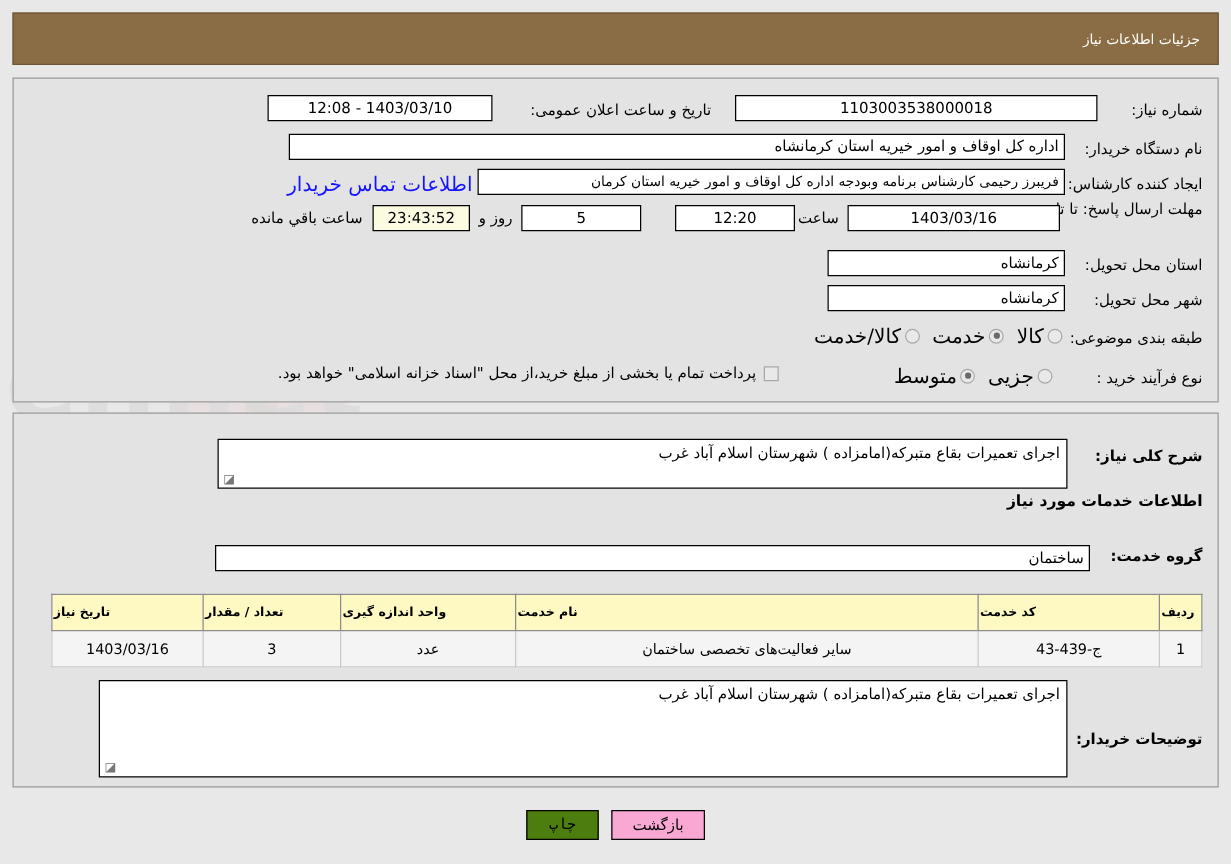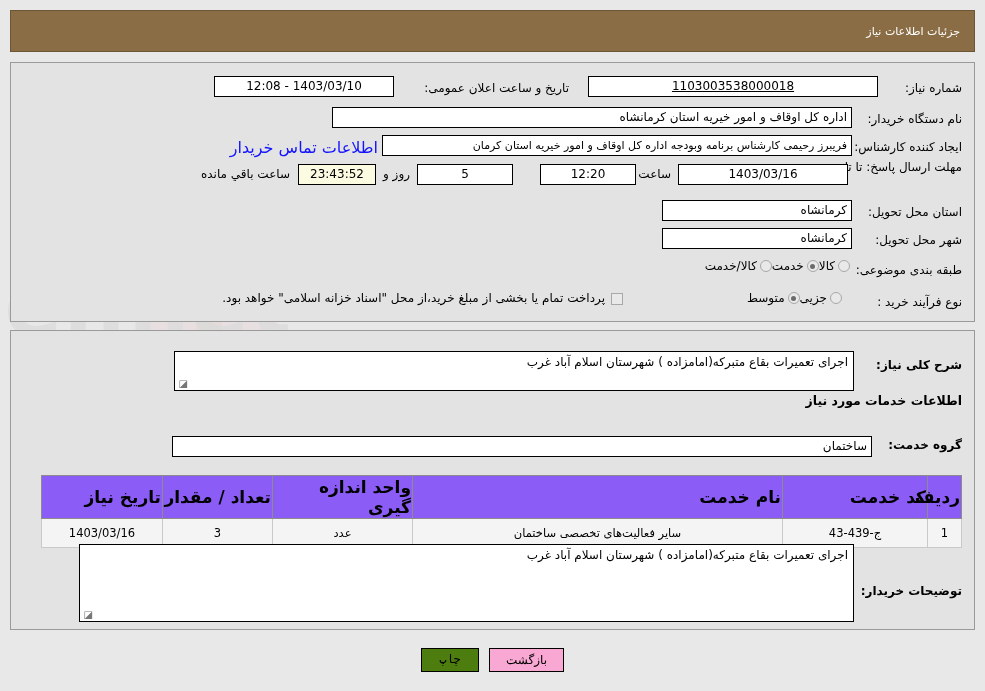--- a/index.html
+++ b/index.html
@@ -116,21 +116,21 @@
     position: relative;
   }
   .radio.on::after {
     content: "";
     position: absolute;
     left: 2.5px; top: 2.5px;
     width: 5px; height: 5px;
     border-radius: 50%;
     background: #6b6b6b;
   }
-  .radio-lbl { font-size: 12px; margin-right: 3px; }
+  .radio-lbl { font-size: 16px; margin-left: 10px; margin-right: 3px; }
 
   
   .cbox {
     width: 12px; height: 12px;
     border: 1px solid #a8a8a8;
     background: #e9e9e9;
     box-sizing: border-box;
     display: inline-block;
     vertical-align: middle;
   }
@@ -166,27 +166,27 @@
 
   
   .tbl {
     position: absolute;
     border-collapse: collapse;
     font-size: 11.5px;
     background: #fff;
     table-layout: fixed;
   }
   .tbl th {
-    background: #8b5cf6;
+    background: #fef9c3;
     border: 1px solid #8c8c8c;
     font-weight: bold;
     height: 26px;
-    font-size: 17px;
-    color: #000;
-    text-align: right;
+    font-size: 10px;
+    color: #000;
+    text-align: left;
   }
   .tbl td {
     background: #f4f4f4;
     border: 1px solid #c9c9c9;
     height: 26px;
     text-align: center;
     font-size: 11.5px;
     color: #000;
   }
 
@@ -231,31 +231,31 @@
 
 <div class="header-bar">
   <span class="header-title">جزئیات اطلاعات نیاز</span>
 </div>
 
 <div class="panel panel-top">
 
   <div class="row" style="top:14px; right:12px;">
     <span class="lbl">شماره نیاز:</span>
   </div>
-  <div class="tbox c" style="position:absolute; top:13px; right:96px; width:290px;text-decoration:underline;">1103003538000018</div>
+  <div class="tbox c" style="position:absolute; top:13px; right:96px; width:290px;">1103003538000018</div>
 
   <div class="row" style="top:14px; right:405px;">
     <span class="lbl">تاریخ و ساعت اعلان عمومی:</span>
   </div>
   <div class="tbox c" style="position:absolute; top:13px; right:580px; width:180px;">1403/03/10 - 12:08</div>
 
   <div class="row" style="top:45px; right:12px;">
     <span class="lbl">نام دستگاه خریدار:</span>
   </div>
-  <div class="tbox r" style="position:absolute; top:44px; right:122px; width:520px;">اداره کل اوقاف و امور خیریه استان کرمانشاه</div>
+  <div class="tbox r" style="position:absolute; top:44px; right:122px; width:621px;">اداره کل اوقاف و امور خیریه استان کرمانشاه</div>
 
   <div class="row" style="top:73px; right:12px;">
     <span class="lbl">ایجاد کننده کارشناس:</span>
   </div>
   <div class="tbox r" style="position:absolute; top:72px; right:122px; width:470px; font-size:11px;">فریبرز رحیمی کارشناس برنامه وبودجه اداره کل اوقاف و امور خیریه استان کرمان</div>
   <span class="link" style="position:absolute; top:75px; right:596px;">اطلاعات تماس خریدار</span>
 
   <div class="row" style="top:96px; right:12px; height:auto; display:block; line-height:16px; text-align:left; width:110px;">
     <span class="lbl">مهلت ارسال پاسخ: تا تاریخ:</span>
   </div>

